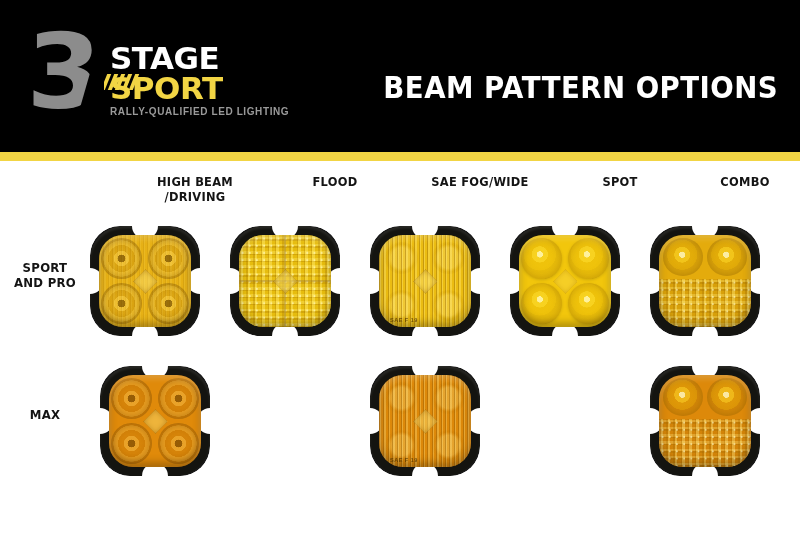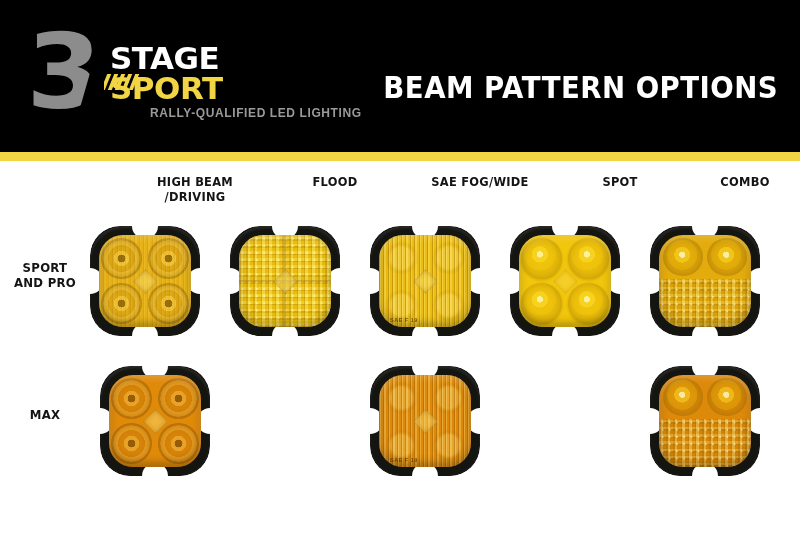--- a/index.html
+++ b/index.html
@@ -49,22 +49,22 @@
   .logo-hash {
     position: absolute; left: -6px; top: 30px;
     width: 40px; height: 16px; overflow: hidden;
   }
   .logo-hash i {
     position: absolute; top: -4px; width: 4px; height: 24px;
     background: #f2d544; transform: skewX(-22deg);
   }
   .logo-tag {
     font-family: "Liberation Sans", sans-serif;
-    font-size: 12px; font-weight: 700; letter-spacing: 0.6px;
-    color: #9a9a9a; margin-top: 3px; white-space: nowrap; margin-left: 40px;
+    font-size: 10px; font-weight: 700; letter-spacing: 0.6px;
+    color: #9a9a9a; margin-top: 3px; white-space: nowrap;
   }
 
   .header-title {
     position: absolute; right: 22px; top: 70px;
     font-family: "DejaVu Sans", sans-serif;
     font-size: 30px; font-weight: 700; color: #ffffff;
     letter-spacing: 0.5px; transform: scaleX(0.92);
     transform-origin: right center; white-space: nowrap;
   }
 

